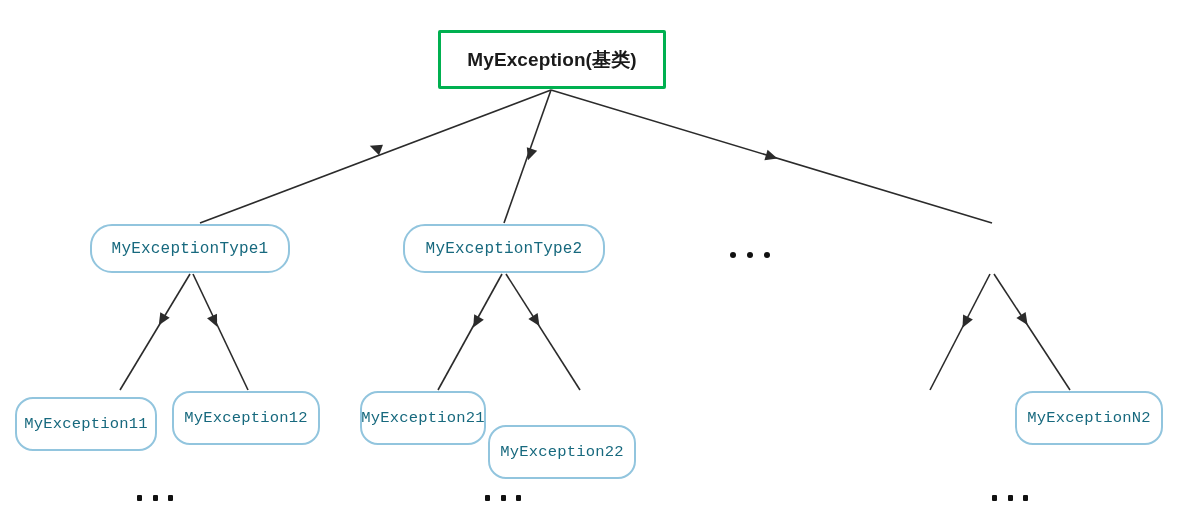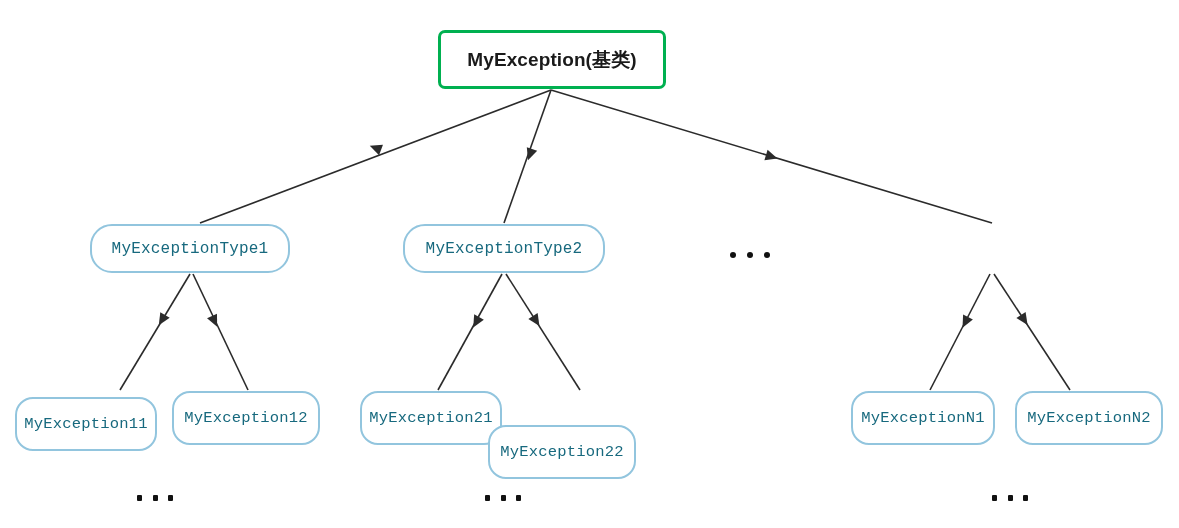--- a/index.html
+++ b/index.html
@@ -28,21 +28,21 @@
     box-sizing: border-box;
     display: flex;
     align-items: center;
     justify-content: center;
     background: #ffffff;
     text-align: center;
     white-space: nowrap;
   }
   .node.root {
     border: 3px solid #00b050;
-    border-radius: 7px;
+    border-radius: 2px;
     color: #1a1a1a;
     font-family: "Liberation Sans", sans-serif;
     font-weight: bold;
     font-size: 19px;
     letter-spacing: 0.1px;
   }
   .node.branch, .node.leaf {
     border: 2px solid #92c5de;
     border-radius: 22px;
     color: #17697e;
@@ -155,31 +155,28 @@
   </div>
 
   <div class="node leaf" style="left:15px; top:391px; width:142px; height:54px;margin-top:6px;">
     <span>MyException11</span>
   </div>
 
   <div class="node leaf" style="left:172px; top:391px; width:148px; height:54px;">
     <span>MyException12</span>
   </div>
 
-  <div class="node leaf" style="left:360px; top:391px; width:142px; height:54px;">
+  <div class="node leaf" style="left:360px; top:391px; width:126px; height:54px;">
     <span>MyException21</span>
   </div>
 
   <div class="node leaf" style="left:488px; top:391px; width:148px; height:54px;margin-top:34px;">
     <span>MyException22</span>
   </div>
 
-  <div class="node leaf" style="left:851px; top:391px; width:144px; height:54px;">
-    <span>MyExceptionN1</span>
-  </div>
 
   <div class="node leaf" style="left:1015px; top:391px; width:148px; height:54px;">
     <span>MyExceptionN2</span>
   </div>
 
   <div class="ellipsis bot" style="left:137px; top:495px;">
     <i></i>
     <i></i>
     <i></i>
   </div>

